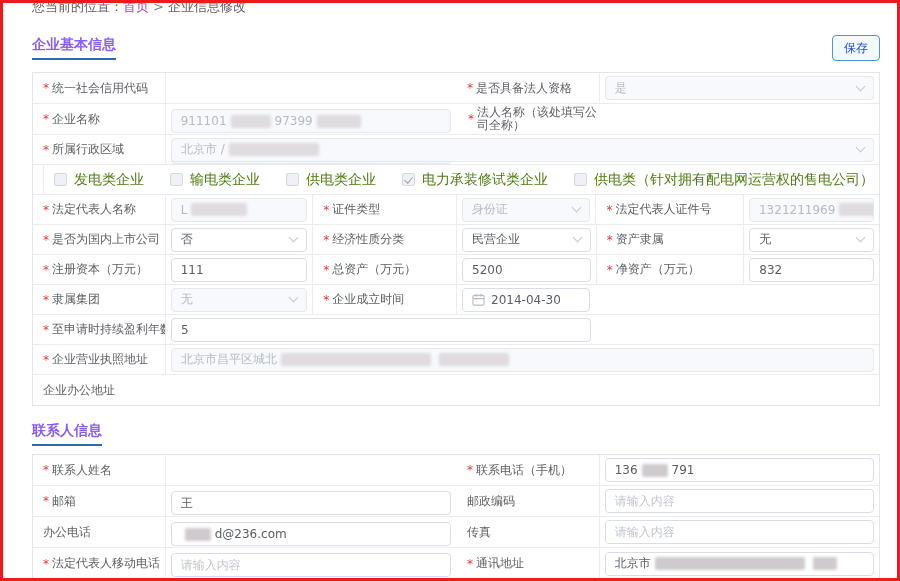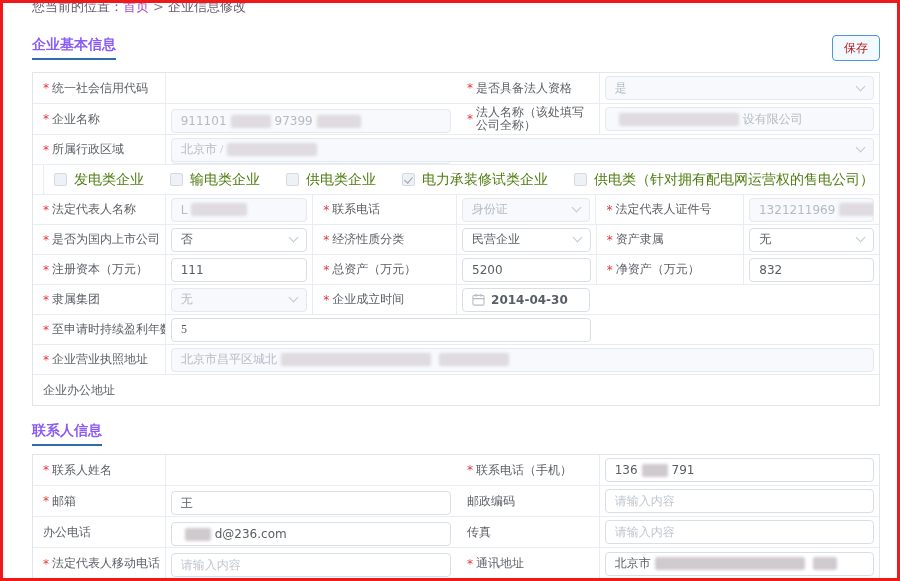--- a/index.html
+++ b/index.html
@@ -10,46 +10,46 @@
 
   
   .crumb-clip { height:13px; overflow:hidden; }
   .crumb { position:relative; top:-5px; font-size:13px; color:#6a5a70; white-space:nowrap; }
   .crumb .home { color:#a344c4; text-decoration:none; }
   .crumb .sep { color:#8a7a90; margin:0 4px; }
 
   
   .hdr-row { margin-top:18px; display:flex; justify-content:space-between; align-items:center; height:28px; }
   .sec-title { display:inline-block; font-size:14px; font-weight:bold; color:#8b5cf6; border-bottom:2px solid #2f6cad; padding-bottom:4px; }
-  .save-btn { width:48px; height:26px; font-size:12px; color:#b91c1c; background:#f2f9ff; border:1px solid #4f94db; border-radius:4px; cursor:pointer; font-family:inherit; }
+  .save-btn { width:48px; height:26px; font-size:12px; color:#1d4ed8; background:#f2f9ff; border:1px solid #4f94db; border-radius:4px; cursor:pointer; font-family:inherit; }
 
   
   .tbl { margin-top:10px; border:1px solid #e2e6ec; width:848px; }
   .row { display:flex; height:30px; border-bottom:1px solid #e9ecf1; }
   .row:last-child { border-bottom:none; }
   .row.h31 { height:31px; }
   .cell { border-right:1px solid #e9ecf1; display:flex; align-items:center; position:relative; }
   .cell:last-child { border-right:none; }
   .lab { padding-left:10px; font-size:12px; color:#5d6166; white-space:nowrap; overflow:hidden; }
   .lab .req { color:#e23b3b; margin-right:3px; }
   .lab.wrap { white-space:normal; line-height:13px; padding-right:4px; }
   .fld { padding:0 5px; }
   .cL { width:133px; } .cA { width:292px;margin-top:48px; } .cB { width:143px; } .cC { width:280px; }
   .c1 { width:148px; } .c2 { width:144px; } .c3 { width:140px; } .c4 { width:148px; } .c5 { width:135px; }
-  .cD { width:423px; } .cF { flex:1;font-family:Liberation Serif, serif; }
+  .cD { width:423px; } .cF { flex:1; }
 
   
   .ibox { flex:1; height:24px; border:1px solid #d9dee6; border-radius:4px; background:#fff;
           display:flex; align-items:center; padding:0 9px; font-size:12px; color:#585e66; white-space:nowrap; overflow:hidden; }
   .ibox.dis { background:#f7f9fc; border-color:#e4e8ef; color:#b4bbc5; }
   .ibox .ph { color:#c0c6ce; }
   .caret { width:7px; height:7px; border-right:1.5px solid #c3c9d2; border-bottom:1.5px solid #c3c9d2;
            transform:rotate(45deg); margin-left:auto; margin-top:-4px; flex:none; }
   .ibox.fixw420 { flex:0 0 420px; }
-  .ibox.fixw128 { flex:0 0 128px;font-weight:bold; }
+  .ibox.fixw128 { flex:0 0 128px; }
   .cal { width:13px; height:13px; margin-right:6px; flex:none; }
 
   
   .rd { display:inline-block; height:13px; background:#c7bdc3; opacity:.5; filter:blur(1.6px); border-radius:2px; margin:0 4px; flex:none; }
   .rd.dk { background:#a89ea6; opacity:.55; }
   .w24{width:24px}.w26{width:26px}.w34{width:34px}.w38{width:38px}.w40{width:40px}
   .w44{width:44px}.w50{width:50px}.w56{width:56px}.w70{width:70px}.w90{width:90px}
   .w120{width:120px}.w150{width:150px}.w160{width:160px}
 
   
@@ -111,26 +111,20 @@
       <div class="cell fld cA">
             <div class="ibox dis">
               <span>北</span>
               <span class="rd w34"></span>
               <span>有限公司</span>
             </div>
           </div>
       <div class="cell lab wrap cB">
             <span class="req">*</span>
             <span>法人名称（该处填写公司全称）</span>
-          </div>
-      <div class="cell fld cC">
-            <div class="ibox dis">
-              <span class="rd w120"></span>
-              <span>设有限公司</span>
-            </div>
           </div>
     </div>
 
     <div class="row">
       <div class="cell lab cL">
             <span class="req">*</span>
             <span>所属行政区域</span>
           </div>
       <div class="cell fld cF">
             <div class="ibox dis">
@@ -178,21 +172,21 @@
             <span>法定代表人名称</span>
           </div>
       <div class="cell fld c1">
             <div class="ibox dis">
               <span>L</span>
               <span class="rd w56"></span>
             </div>
           </div>
       <div class="cell lab c2">
             <span class="req">*</span>
-            <span>联系电话</span>
+            <span>证件类型</span>
           </div>
       <div class="cell fld c3">
             <div class="ibox dis">
               <span>身份证</span>
               <span class="caret"></span>
             </div>
           </div>
       <div class="cell lab c4">
             <span class="req">*</span>
             <span>法定代表人证件号</span>

